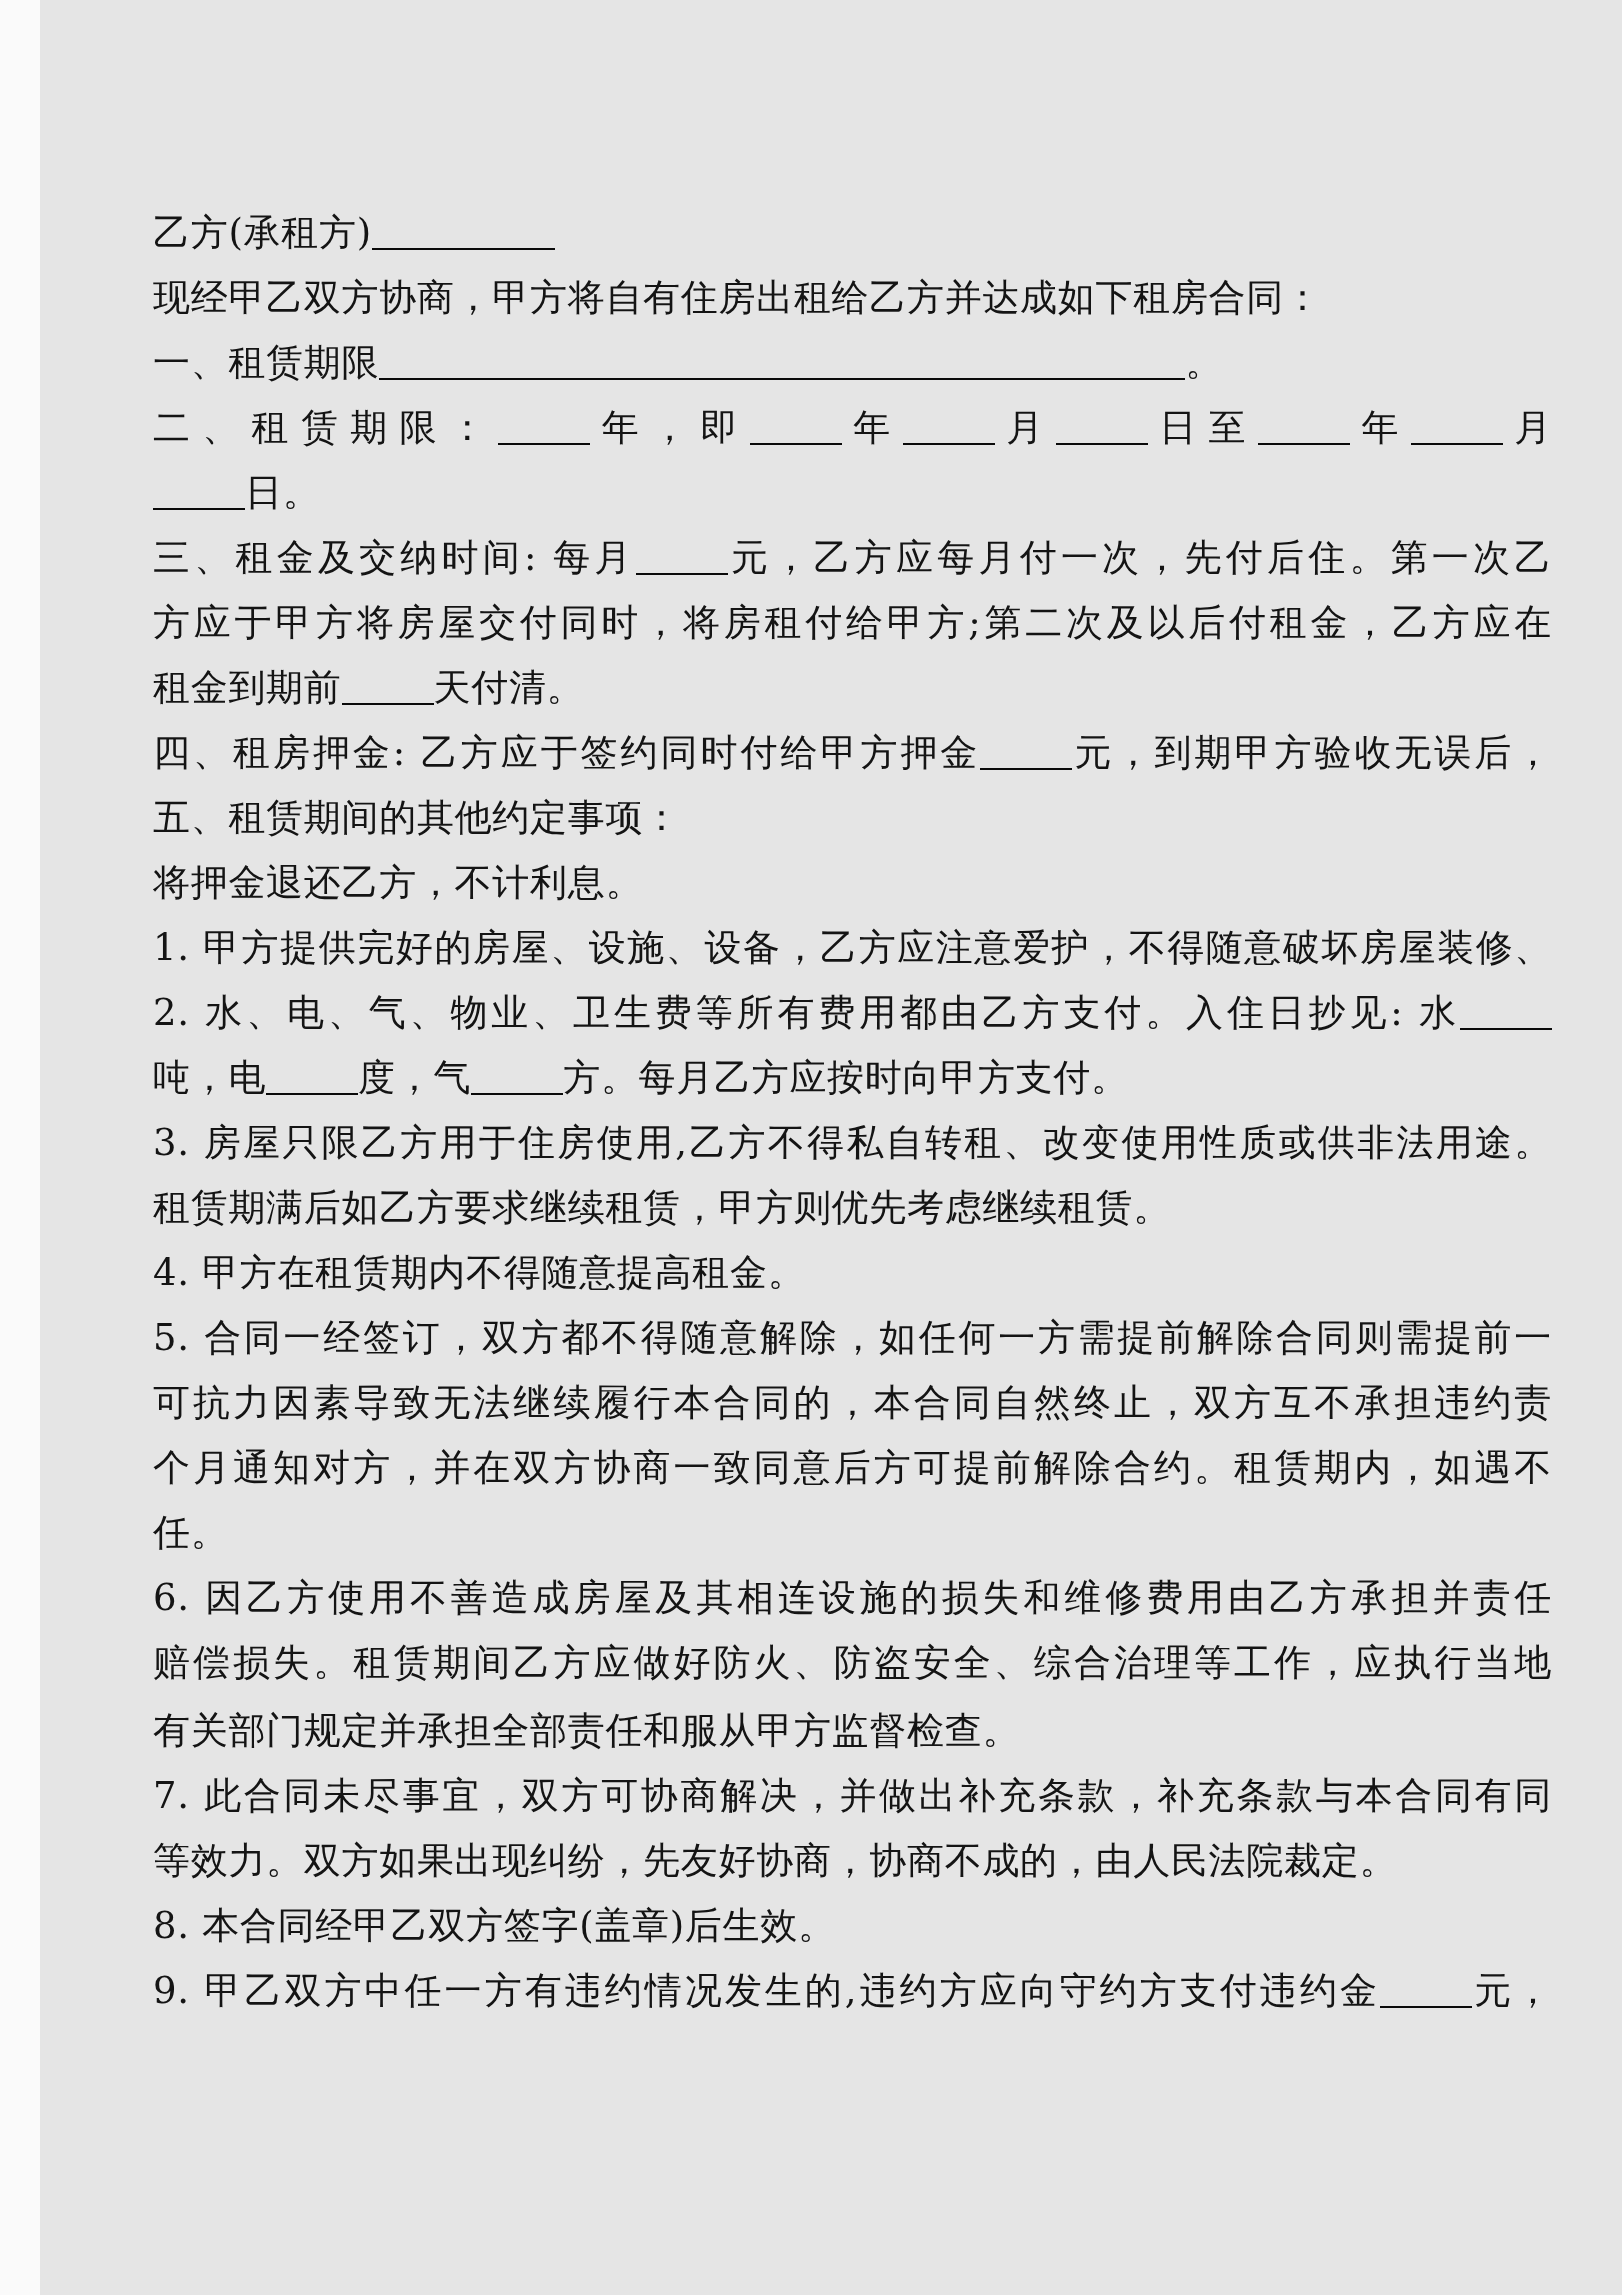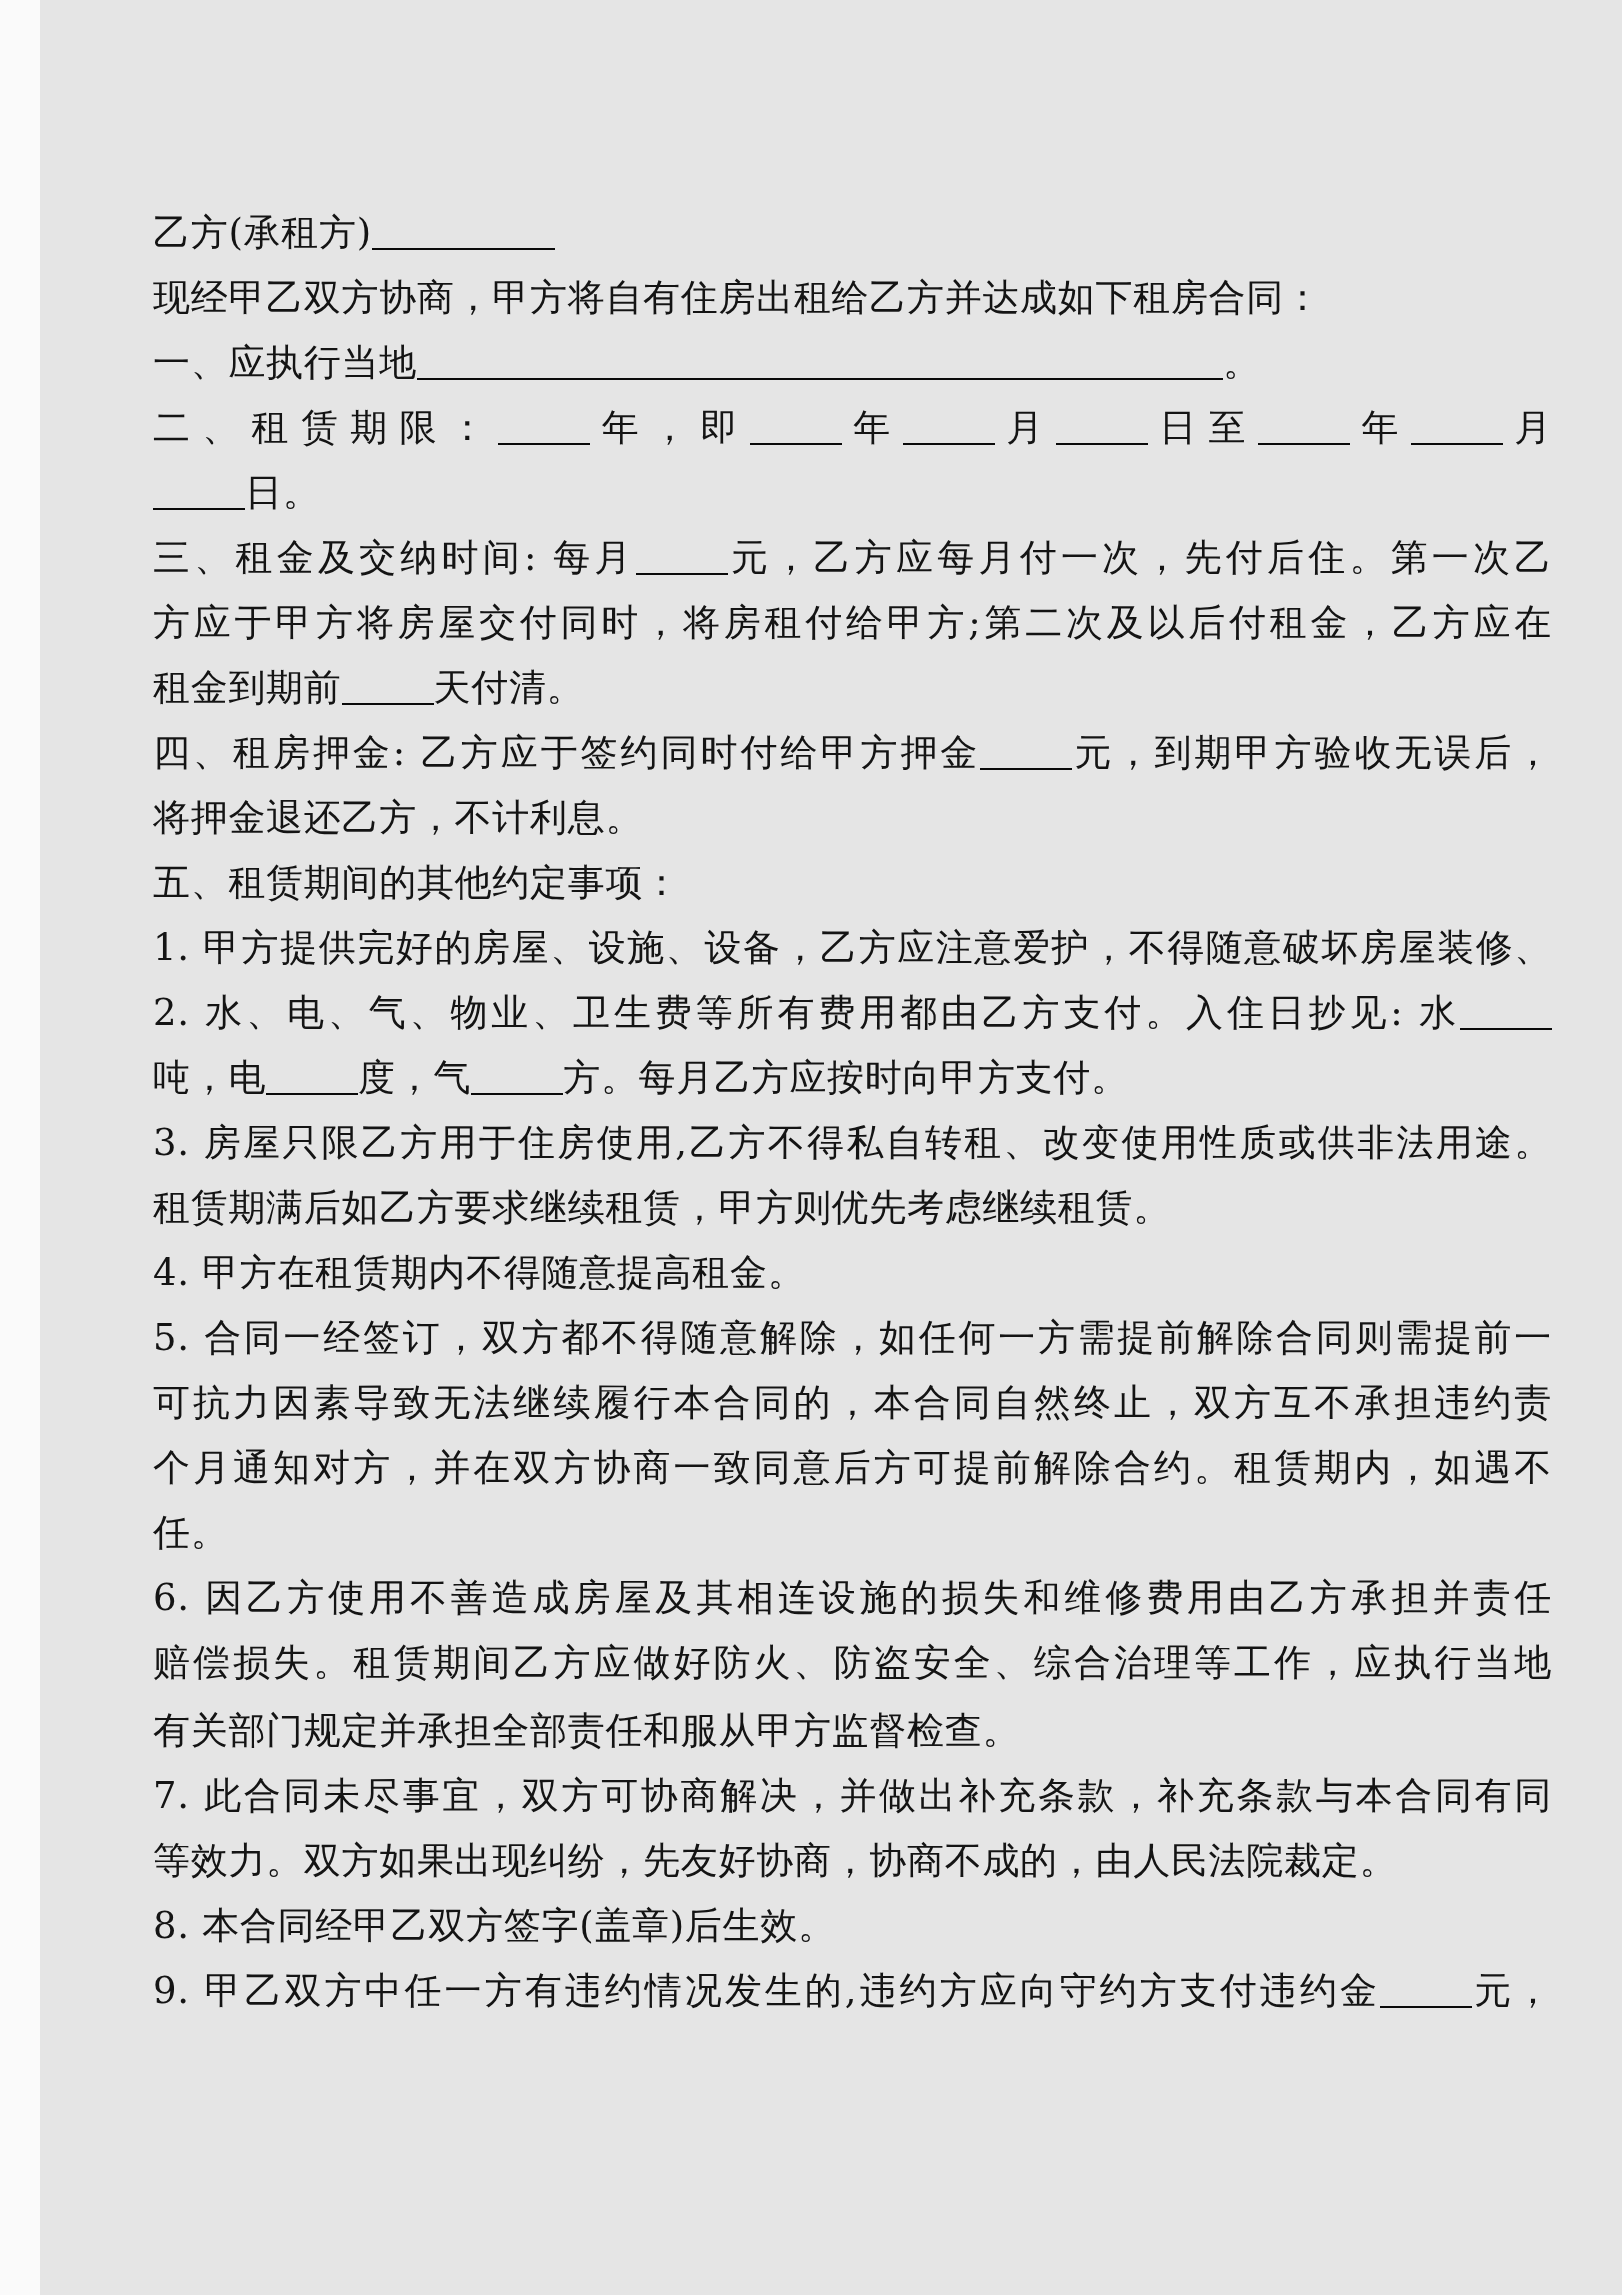--- a/index.html
+++ b/index.html
@@ -43,29 +43,29 @@
     margin-bottom: -5.2px;
   }
 </style>
 </head>
 <body>
 
 <div class="page">
   <div>
       <div class="line"><span class="t" style="color: rgb(20, 20, 20);">乙方(承租方)</span><span class="blank" style="width: 183px; border-bottom-color: rgb(10, 10, 10);"></span></div>
       <div class="line"><span class="t" style="color: rgb(20, 20, 20);">现经甲乙双方协商，甲方将自有住房出租给乙方并达成如下租房合同：</span></div>
-      <div class="line"><span class="t" style="color: rgb(20, 20, 20);">一、应执行当地</span><span class="blank" style="width: 806px; border-bottom-color: rgb(10, 10, 10);"></span><span class="t" style="color: rgb(20, 20, 20);">。</span></div>
+      <div class="line"><span class="t" style="color: rgb(20, 20, 20);">一、租赁期限</span><span class="blank" style="width: 806px; border-bottom-color: rgb(10, 10, 10);"></span><span class="t" style="color: rgb(20, 20, 20);">。</span></div>
       <div class="line fill"><span class="t" style="color: rgb(20, 20, 20);">二、租赁期限：</span><span class="blank" style="width: 92px; border-bottom-color: rgb(10, 10, 10);"></span><span class="t" style="color: rgb(20, 20, 20);">年，即</span><span class="blank" style="width: 92px; border-bottom-color: rgb(10, 10, 10);"></span><span class="t" style="color: rgb(20, 20, 20);">年</span><span class="blank" style="width: 92px; border-bottom-color: rgb(10, 10, 10);"></span><span class="t" style="color: rgb(20, 20, 20);">月</span><span class="blank" style="width: 92px; border-bottom-color: rgb(10, 10, 10);"></span><span class="t" style="color: rgb(20, 20, 20);">日至</span><span class="blank" style="width: 92px; border-bottom-color: rgb(10, 10, 10);"></span><span class="t" style="color: rgb(20, 20, 20);">年</span><span class="blank" style="width: 92px; border-bottom-color: rgb(10, 10, 10);"></span><span class="t" style="color: rgb(20, 20, 20);">月</span></div>
       <div class="line"><span class="blank" style="width: 92px; border-bottom-color: rgb(10, 10, 10);"></span><span class="t" style="color: rgb(20, 20, 20);">日。</span></div>
       <div class="line fill"><span class="t" style="color: rgb(20, 20, 20);">三、租金及交纳时间: 每月</span><span class="blank" style="width: 92px; border-bottom-color: rgb(10, 10, 10);"></span><span class="t" style="color: rgb(20, 20, 20);">元，乙方应每月付一次，先付后住。第一次乙</span></div>
       <div class="line fill"><span class="t" style="color: rgb(20, 20, 20);">方应于甲方将房屋交付同时，将房租付给甲方;第二次及以后付租金，乙方应在</span></div>
       <div class="line"><span class="t" style="color: rgb(20, 20, 20);">租金到期前</span><span class="blank" style="width: 92px; border-bottom-color: rgb(10, 10, 10);"></span><span class="t" style="color: rgb(20, 20, 20);">天付清。</span></div>
       <div class="line fill"><span class="t" style="color: rgb(20, 20, 20);">四、租房押金: 乙方应于签约同时付给甲方押金</span><span class="blank" style="width: 92px; border-bottom-color: rgb(10, 10, 10);"></span><span class="t" style="color: rgb(20, 20, 20);">元，到期甲方验收无误后，</span></div>
+      <div class="line"><span class="t" style="color: rgb(20, 20, 20);">五、租赁期间的其他约定事项：</span></div>
       <div class="line"><span class="t" style="color: rgb(20, 20, 20);">将押金退还乙方，不计利息。</span></div>
-      <div class="line"><span class="t" style="color: rgb(20, 20, 20);">五、租赁期间的其他约定事项：</span></div>
       <div class="line fill"><span class="t" style="color: rgb(20, 20, 20);">1. 甲方提供完好的房屋、设施、设备，乙方应注意爱护，不得随意破坏房屋装修、</span></div>
       <div class="line fill"><span class="t" style="color: rgb(20, 20, 20);">2. 水、电、气、物业、卫生费等所有费用都由乙方支付。入住日抄见: 水</span><span class="blank" style="width: 92px; border-bottom-color: rgb(10, 10, 10);"></span></div>
       <div class="line"><span class="t" style="color: rgb(20, 20, 20);">吨，电</span><span class="blank" style="width: 92px; border-bottom-color: rgb(10, 10, 10);"></span><span class="t" style="color: rgb(20, 20, 20);">度，气</span><span class="blank" style="width: 92px; border-bottom-color: rgb(10, 10, 10);"></span><span class="t" style="color: rgb(20, 20, 20);">方。每月乙方应按时向甲方支付。</span></div>
       <div class="line fill"><span class="t" style="color: rgb(20, 20, 20);">3. 房屋只限乙方用于住房使用,乙方不得私自转租、改变使用性质或供非法用途。</span></div>
       <div class="line"><span class="t" style="color: rgb(20, 20, 20);">租赁期满后如乙方要求继续租赁，甲方则优先考虑继续租赁。</span></div>
       <div class="line"><span class="t" style="color: rgb(20, 20, 20);">4. 甲方在租赁期内不得随意提高租金。</span></div>
       <div class="line fill"><span class="t" style="color: rgb(20, 20, 20);">5. 合同一经签订，双方都不得随意解除，如任何一方需提前解除合同则需提前一</span></div>
       <div class="line fill"><span class="t" style="color: rgb(20, 20, 20);">可抗力因素导致无法继续履行本合同的，本合同自然终止，双方互不承担违约责</span></div>
       <div class="line fill"><span class="t" style="color: rgb(20, 20, 20);">个月通知对方，并在双方协商一致同意后方可提前解除合约。租赁期内，如遇不</span></div>
       <div class="line"><span class="t" style="color: rgb(20, 20, 20);">任。</span></div>

